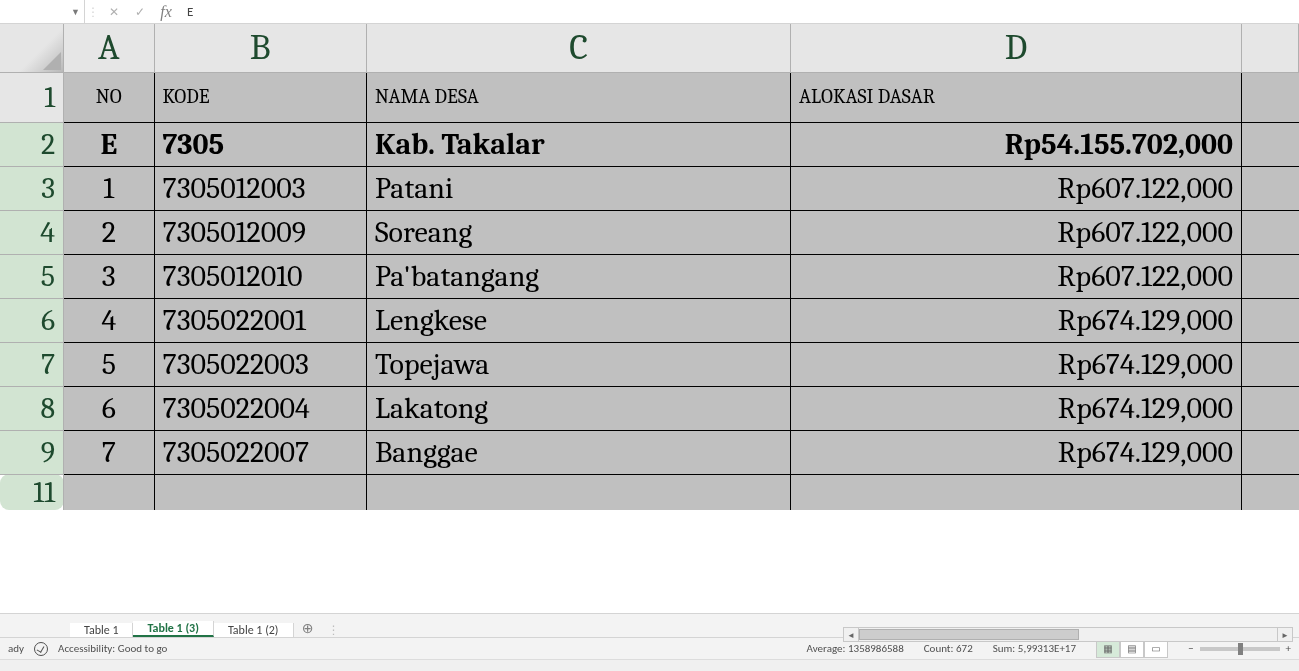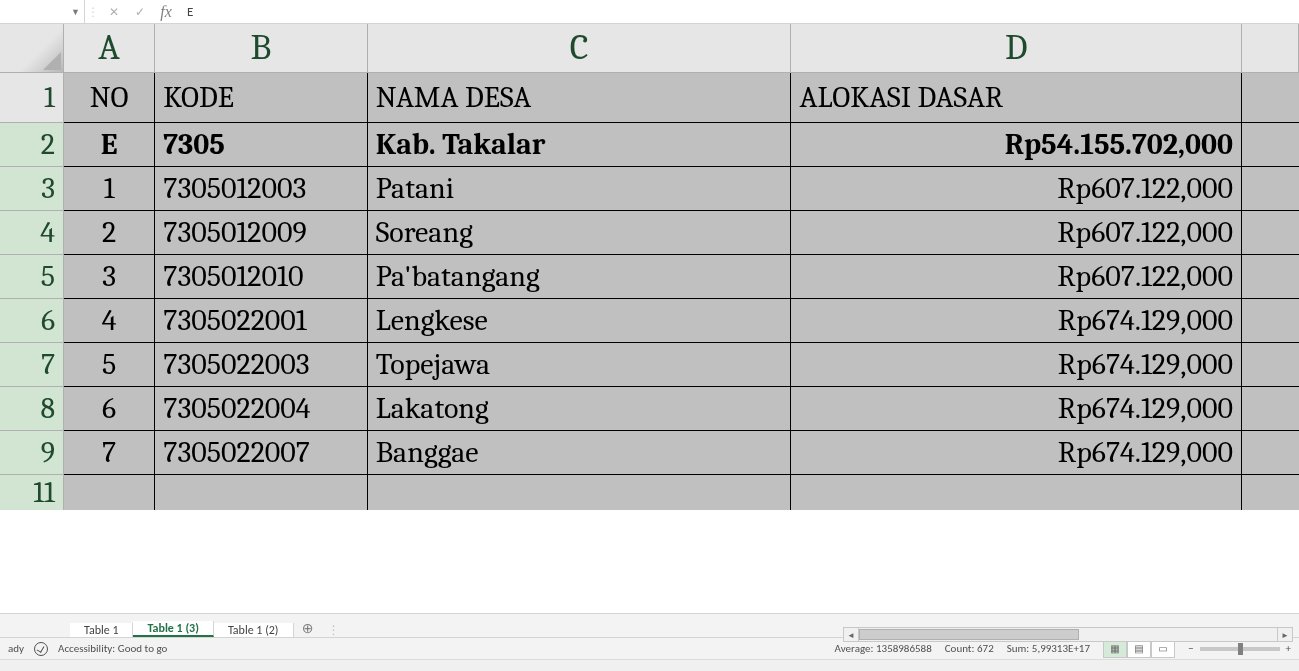--- a/index.html
+++ b/index.html
@@ -25,47 +25,47 @@
   .row-head { width: 66px; background: #e6e6e6; border-right: 1px solid #b0b0b0; border-bottom: 1px solid #b0b0b0; text-align: right; padding-right: 8px; font-family: Cambria, 'Times New Roman', serif; font-size: 30px; color: #1e4a2e; font-weight: 400; vertical-align: middle; }
   .row-head.sel { background: #d2e4d2; }
   
   .col-A { width: 94px; }
   .col-B { width: 216px; }
   .col-C { width: 442px; }
   .col-D { width: 466px; }
   .col-E { width: 60px; }
   
   td.cell { border: 1px solid #000; background: #c0c0c0; font-family: Cambria, 'Times New Roman', serif; font-size: 30px; color: #000; padding: 2px 8px; vertical-align: middle; height: 44px; line-height: 1.1; }
-  tr.hdr td.cell { height: 50px; font-size: 30px; }
+  tr.hdr td.cell { height: 50px; font-size: 20px; }
   td.cell.center { text-align: center; }
   td.cell.right { text-align: right; }
   td.cell.bold { font-weight: 700; }
   tr.short td.cell { height: 14px; }
-  tr.short .row-head { height: 14px; }
+  tr.short .row-head { height: 14px; border-radius: 9px; }
   tr.short td.cell, tr.short .row-head { border-bottom: none; }
   
   
   .tabs-row { height: 24px; display: flex; align-items: flex-end; border-top: 1px solid #d4d4d4; background: #f3f3f3; font-size: 12px; }
   .tabs-pad { width: 70px; background: #fff; }
   .tab { padding: 0 14px; display: flex; align-items: center; background: #fff; border-right: 1px solid #d4d4d4; color: #444; cursor: pointer; }
   .tab.active { background: #fff; border-bottom: 2px solid #217346; color: #217346; font-weight: 600; }
   .tab-add { width: 28px; display: flex; align-items: center; justify-content: center; color: #808080; font-size: 14px; }
   .tabs-spacer { flex: 1; background: #f3f3f3; position: relative; }
   .hscroll { position: absolute; right: 6px; top: 4px; width: 450px; height: 15px; display: flex; align-items: center; }
   .hs-btn { width: 16px; height: 15px; border: 1px solid #c8c8c8; background: #f0f0f0; display: flex; align-items: center; justify-content: center; font-size: 8px; color: #666; }
   .hs-track { flex: 1; height: 15px; border-top: 1px solid #c8c8c8; border-bottom: 1px solid #c8c8c8; background: #f0f0f0; position: relative; }
   .hs-thumb { position: absolute; left: 0; top: 1px; width: 220px; height: 11px; background: #cdcdcd; border: 1px solid #b0b0b0; }
   .tabs-dots { display:flex; align-items:center; padding:0 6px; color:#bdbdbd; font-size:12px;}
   
   
   .status-row { height: 22px; display: flex; align-items: center; background: #f3f3f3; border-top: 1px solid #d4d4d4; font-size: 11px; color: #505050; padding: 0 8px; }
   .status-left { display: flex; align-items: center; gap: 10px; }
   .acc-icon { width: 14px; height: 14px; border: 1.4px solid #505050; border-radius: 50%; position: relative; display:inline-block;}
   .acc-icon::after { content:""; position:absolute; left:3px; top:2px; width:4px; height:6px; border:1.4px solid #505050; border-top:none; border-left:none; transform:rotate(30deg);}
-  .status-right { margin-left: auto; display: flex; align-items: center; gap: 13px; }
+  .status-right { margin-left: auto; display: flex; align-items: center; gap: 20px; }
   .view-btns { display: flex; gap: 0; }
   .vbtn { width: 24px; height: 18px; border: 1px solid #c8c8c8; display: flex; align-items: center; justify-content: center; font-size: 10px; color: #666; background: #fff; }
   .vbtn.on { background: #d6ead9; }
   .zoom { display: flex; align-items: center; gap: 6px; }
   .zoom-track { width: 80px; height: 4px; background: #c8c8c8; position: relative; }
   .zoom-thumb { position: absolute; left: 38px; top: -4px; width: 5px; height: 12px; background: #808080; }
   
   
   .bottom-strip { height: 12px; background: #f0f0f0; border-top: 1px solid #dcdcdc;}
 </style>

